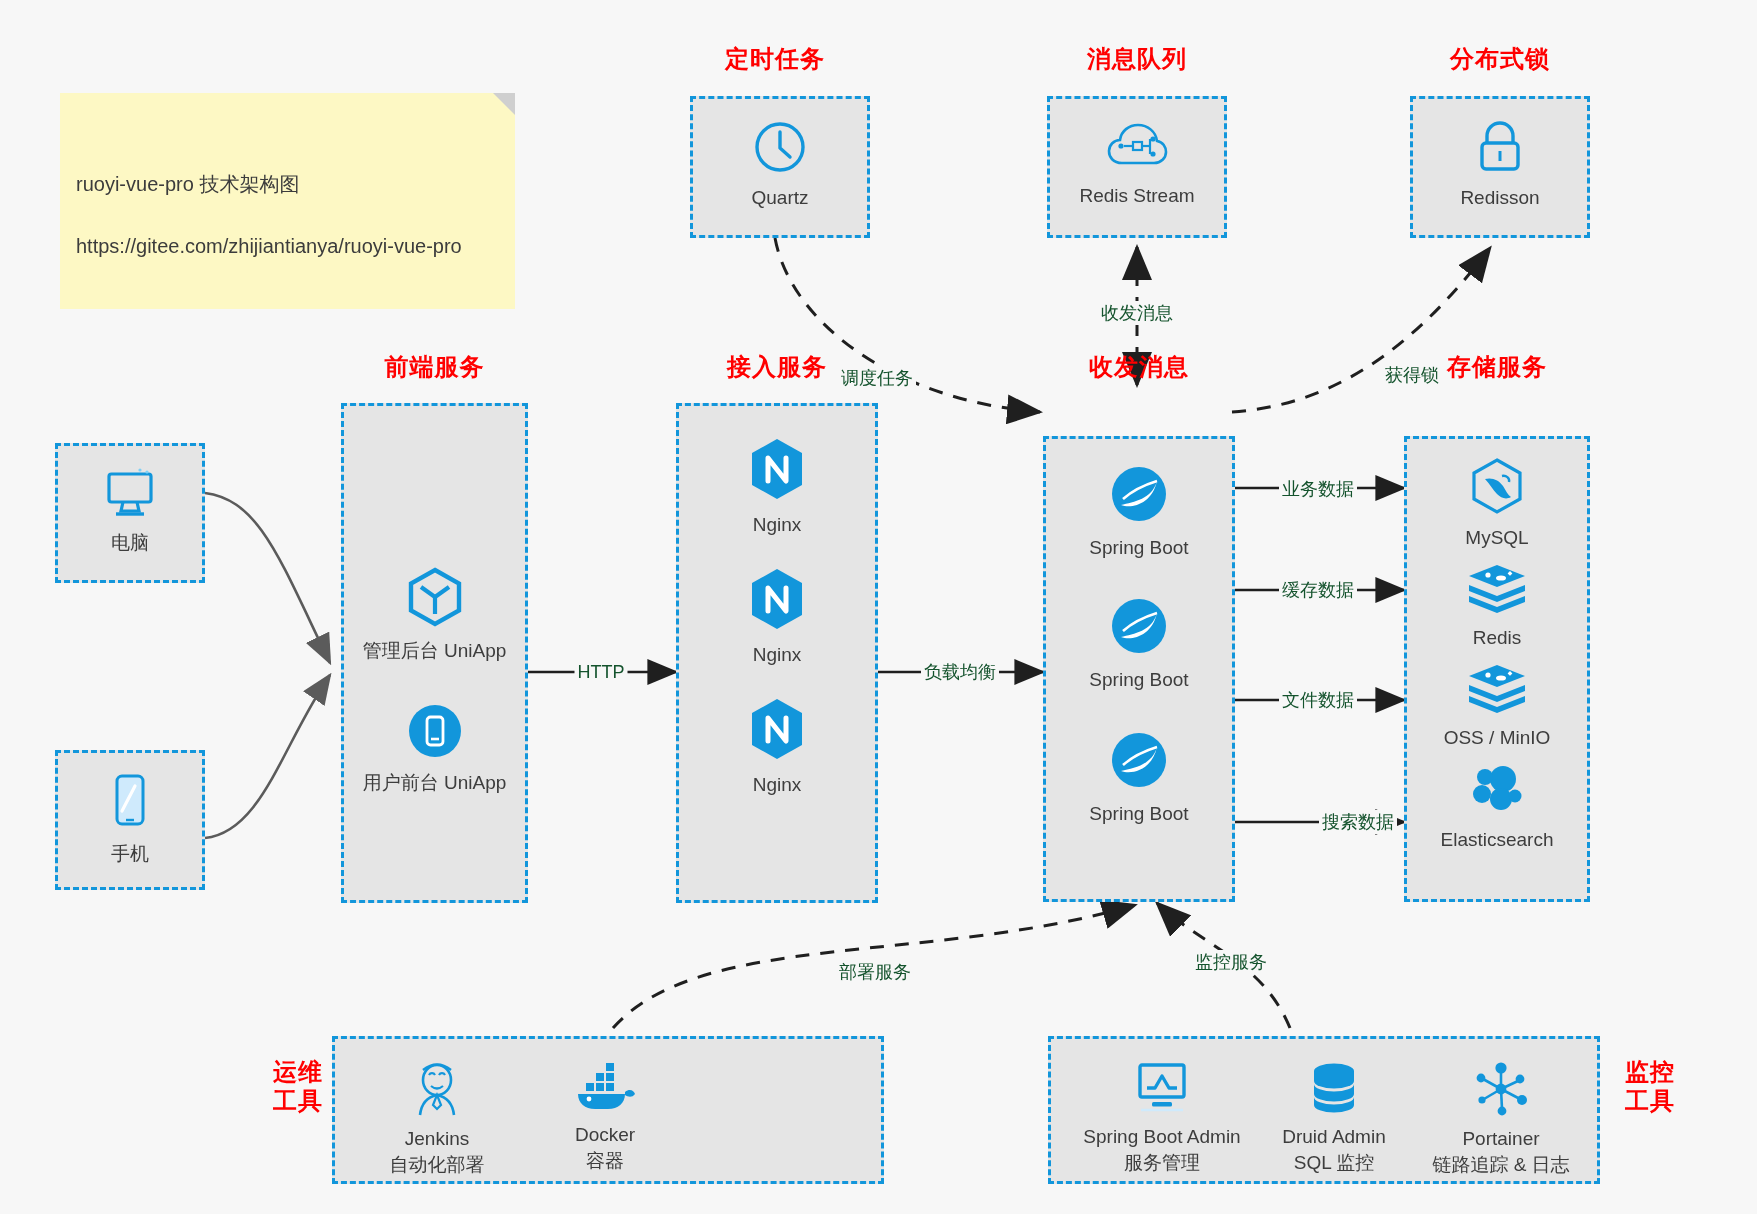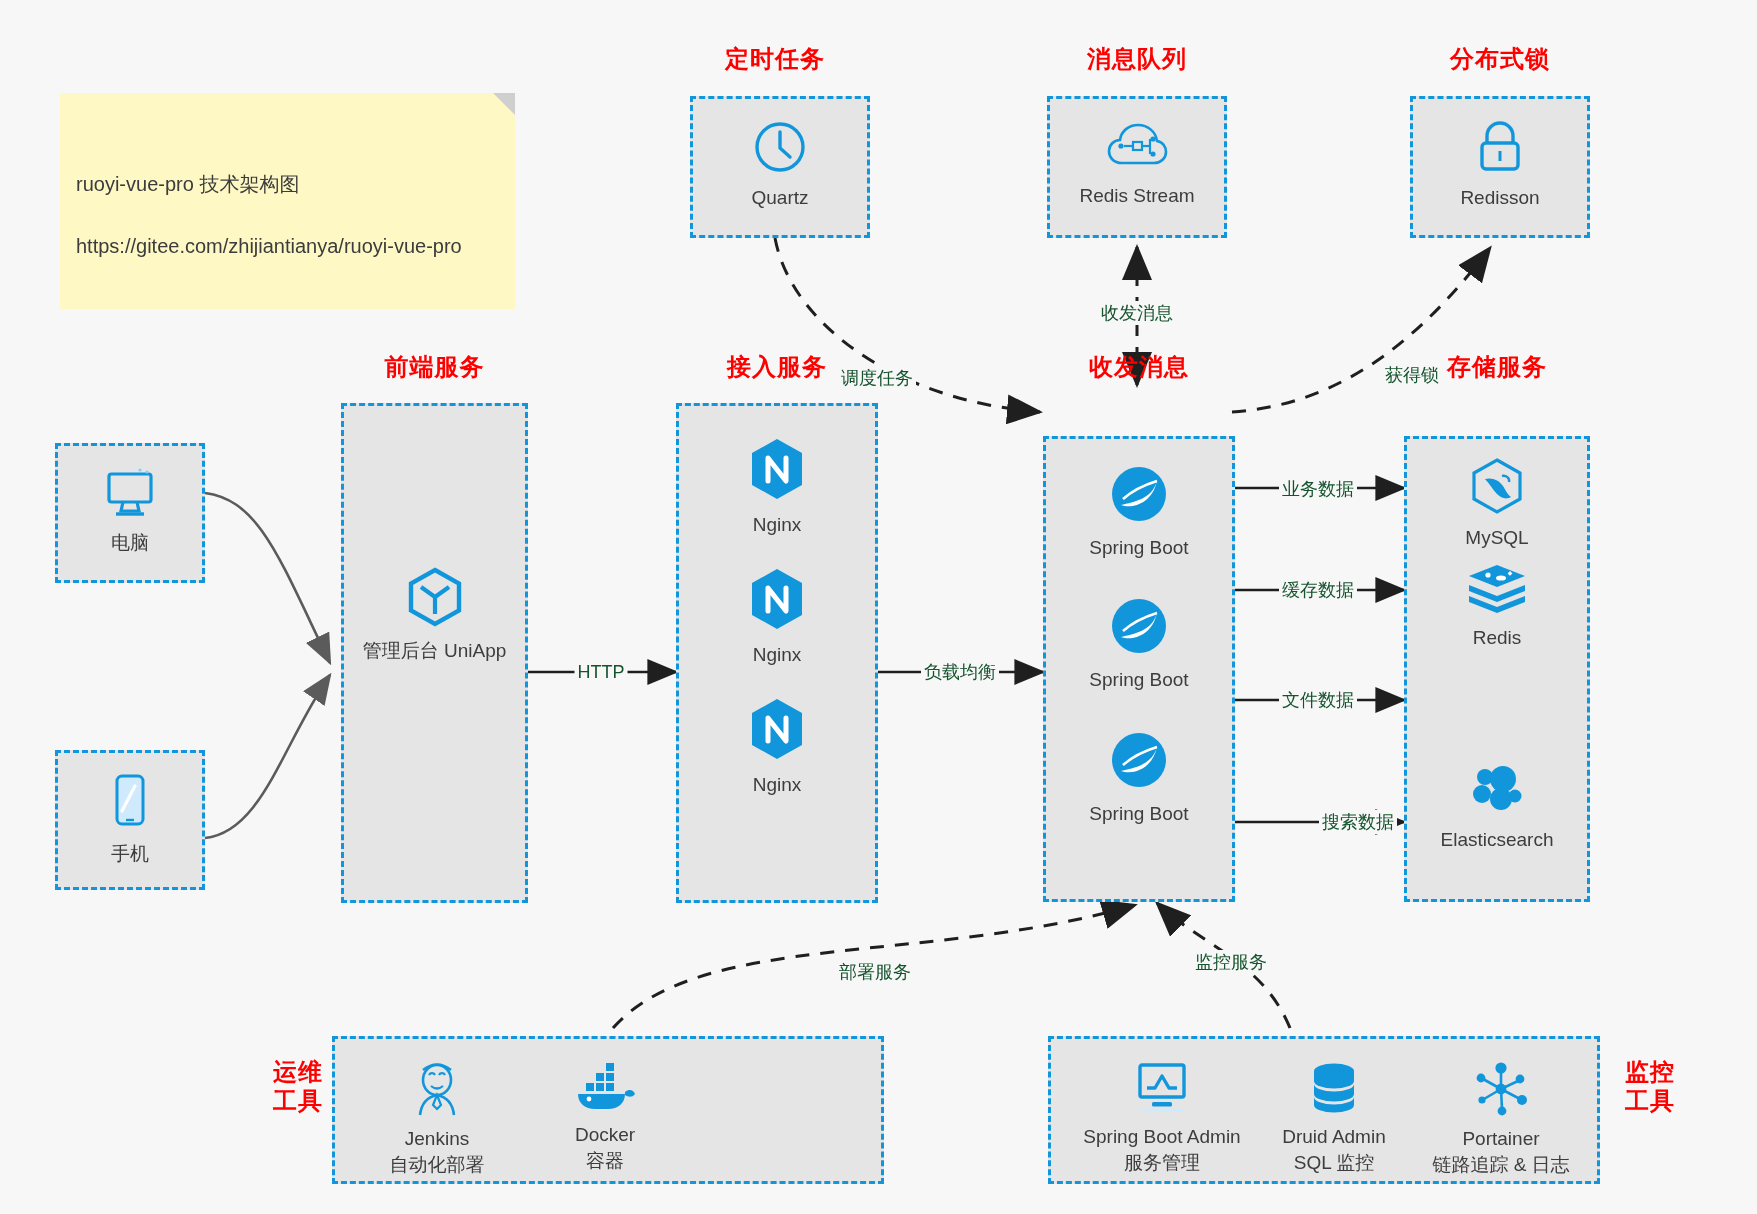--- a/index.html
+++ b/index.html
@@ -227,20 +227,30 @@
       <span class="ico">
         <svg width="62" height="62" viewBox="0 0 62 62">
           <path d="M31 4 L55 17.5 L55 44.5 L31 58 L7 44.5 L7 17.5 Z" fill="none" stroke="#1296db" stroke-width="4.4"></path>
           <path d="M31 31 L31 48" stroke="#1296db" stroke-width="4.2"></path>
           <path d="M31 31 L17 21" stroke="#1296db" stroke-width="4.2"></path>
           <path d="M31 31 L45 21" stroke="#1296db" stroke-width="4.2"></path>
         </svg>
       </span>
       <span class="lbl">管理后台 UniApp</span>
     </div>
+    <div class="node" style="top:296px;">
+      <span class="ico">
+        <svg width="58" height="58" viewBox="0 0 58 58">
+          <circle cx="29" cy="29" r="26" fill="#1296db"></circle>
+          <rect x="21" y="15" width="16" height="28" rx="3.5" fill="none" stroke="#ffffff" stroke-width="2.8"></rect>
+          <line x1="25" y1="37" x2="33" y2="37" stroke="#ffffff" stroke-width="2.6"></line>
+        </svg>
+      </span>
+      <span class="lbl">用户前台 UniApp</span>
+    </div>
   </div>
 
   <div class="group-title" style="left:676px;top:351px;width:202px;">接入服务</div>
   <div class="box" style="left:676px;top:403px;width:202px;height:500px;">
     <div class="node" style="top:30px;">
       <span class="ico">
         <svg width="62" height="66" viewBox="0 0 62 66">
           <path d="M31 3 L56 17 L56 49 L31 63 L6 49 L6 17 Z" fill="#1296db"></path>
           <path d="M22 45 L22 22 L40 45 L40 22" fill="none" stroke="#ffffff" stroke-width="5" stroke-linecap="round" stroke-linejoin="round"></path>
         </svg>
@@ -318,20 +328,33 @@
         <svg width="62" height="52" viewBox="0 0 62 52">
           <path d="M31 2 L59 13 L31 24 L3 13 Z" fill="#1296db"></path>
           <path d="M3 22 L31 33 L59 22 L59 28 L31 39 L3 28 Z" fill="#1296db"></path>
           <path d="M3 33 L31 44 L59 33 L59 39 L31 50 L3 39 Z" fill="#1296db"></path>
           <circle cx="22" cy="12" r="2.6" fill="#ffffff"></circle>
           <ellipse cx="35" cy="15" rx="5" ry="2.6" fill="#ffffff"></ellipse>
           <path d="M44 8 l2.4 2.4 -2.4 2.4 -2.4 -2.4 Z" fill="#ffffff"></path>
         </svg>
       </span>
       <span class="lbl">Redis</span>
+    </div>
+    <div class="node" style="top:224px;">
+      <span class="ico">
+        <svg width="62" height="52" viewBox="0 0 62 52">
+          <path d="M31 2 L59 13 L31 24 L3 13 Z" fill="#1296db"></path>
+          <path d="M3 22 L31 33 L59 22 L59 28 L31 39 L3 28 Z" fill="#1296db"></path>
+          <path d="M3 33 L31 44 L59 33 L59 39 L31 50 L3 39 Z" fill="#1296db"></path>
+          <circle cx="22" cy="12" r="2.6" fill="#ffffff"></circle>
+          <ellipse cx="35" cy="15" rx="5" ry="2.6" fill="#ffffff"></ellipse>
+          <path d="M44 8 l2.4 2.4 -2.4 2.4 -2.4 -2.4 Z" fill="#ffffff"></path>
+        </svg>
+      </span>
+      <span class="lbl">OSS / MinIO</span>
     </div>
     <div class="node" style="top:324px;">
       <span class="ico">
         <svg width="58" height="54" viewBox="0 0 58 54">
           <circle cx="35" cy="16" r="13" fill="#1296db"></circle>
           <circle cx="17" cy="14" r="8" fill="#1296db"></circle>
           <circle cx="14" cy="31" r="9" fill="#1296db"></circle>
           <circle cx="33" cy="36" r="11" fill="#1296db"></circle>
           <circle cx="47" cy="33" r="6.5" fill="#1296db"></circle>
         </svg>

